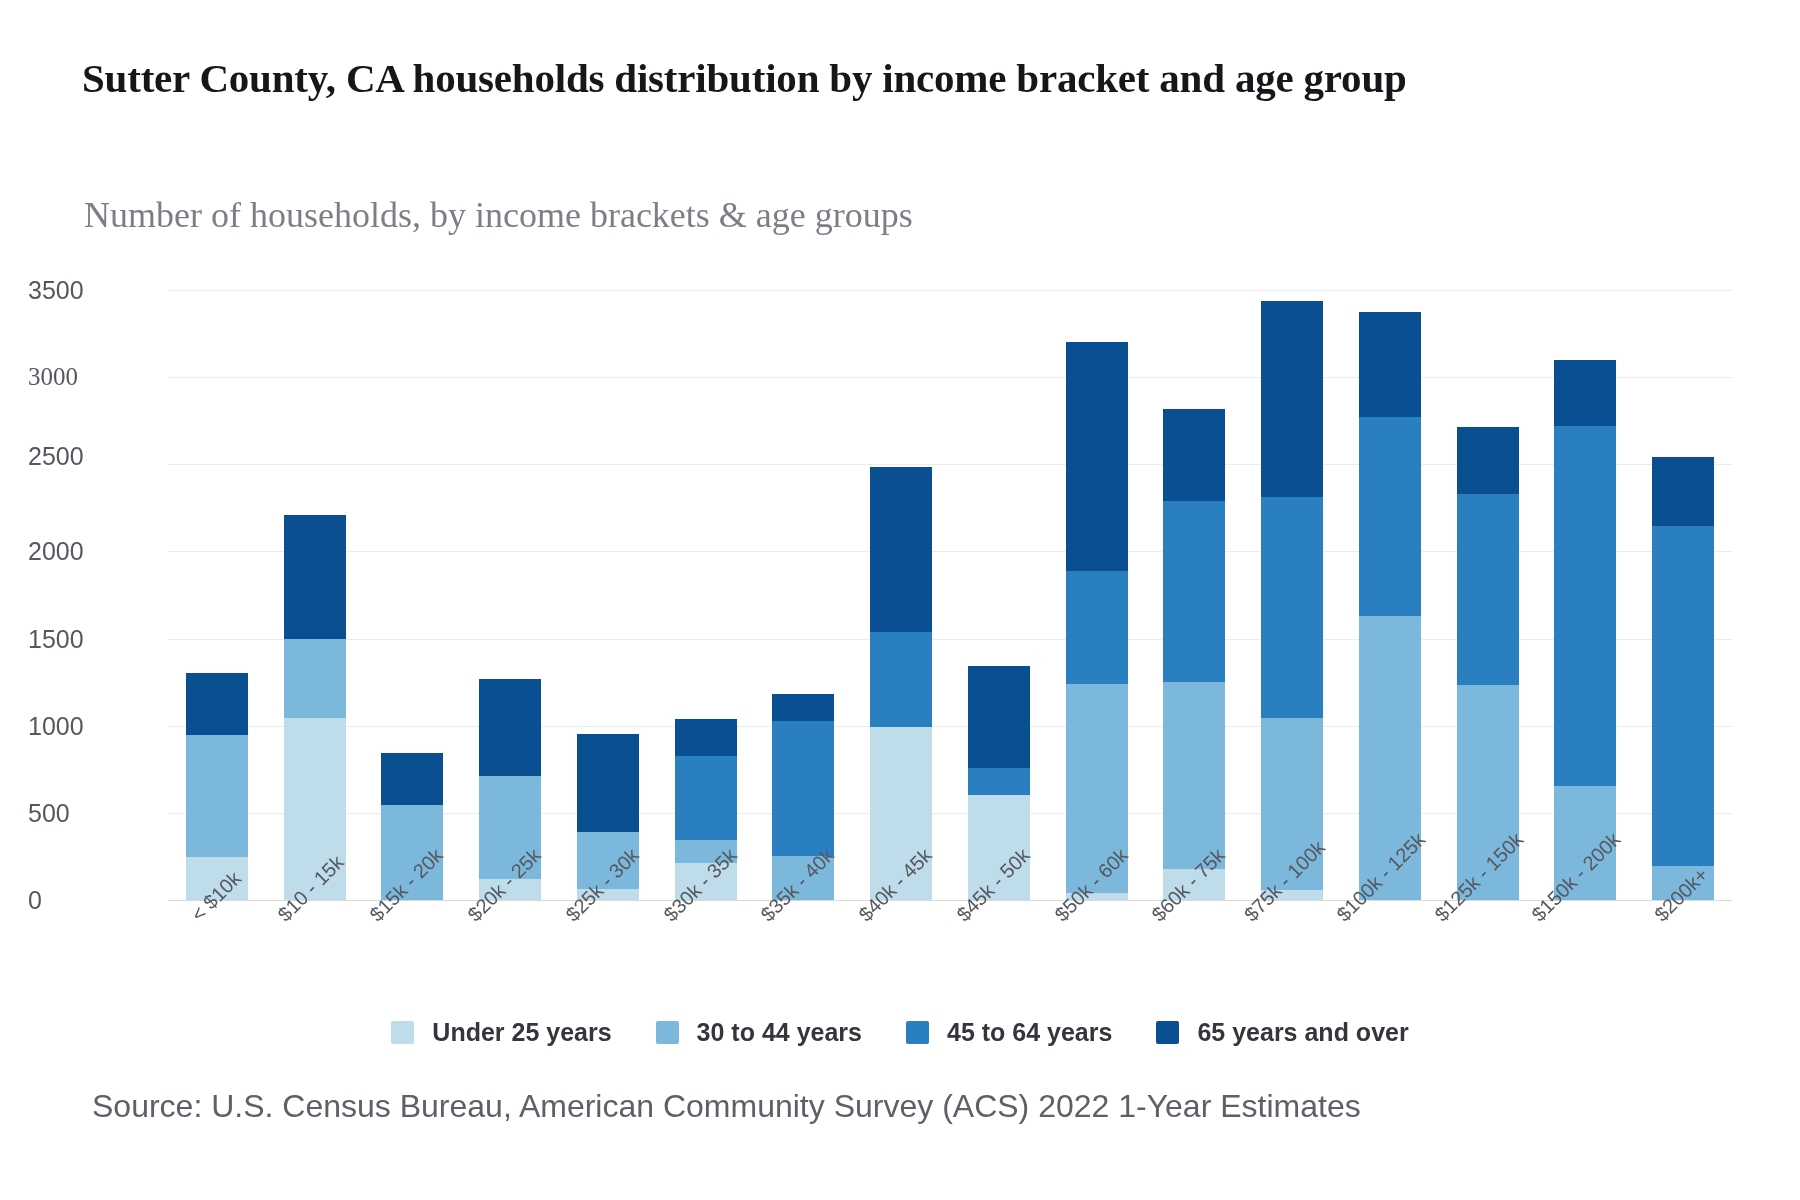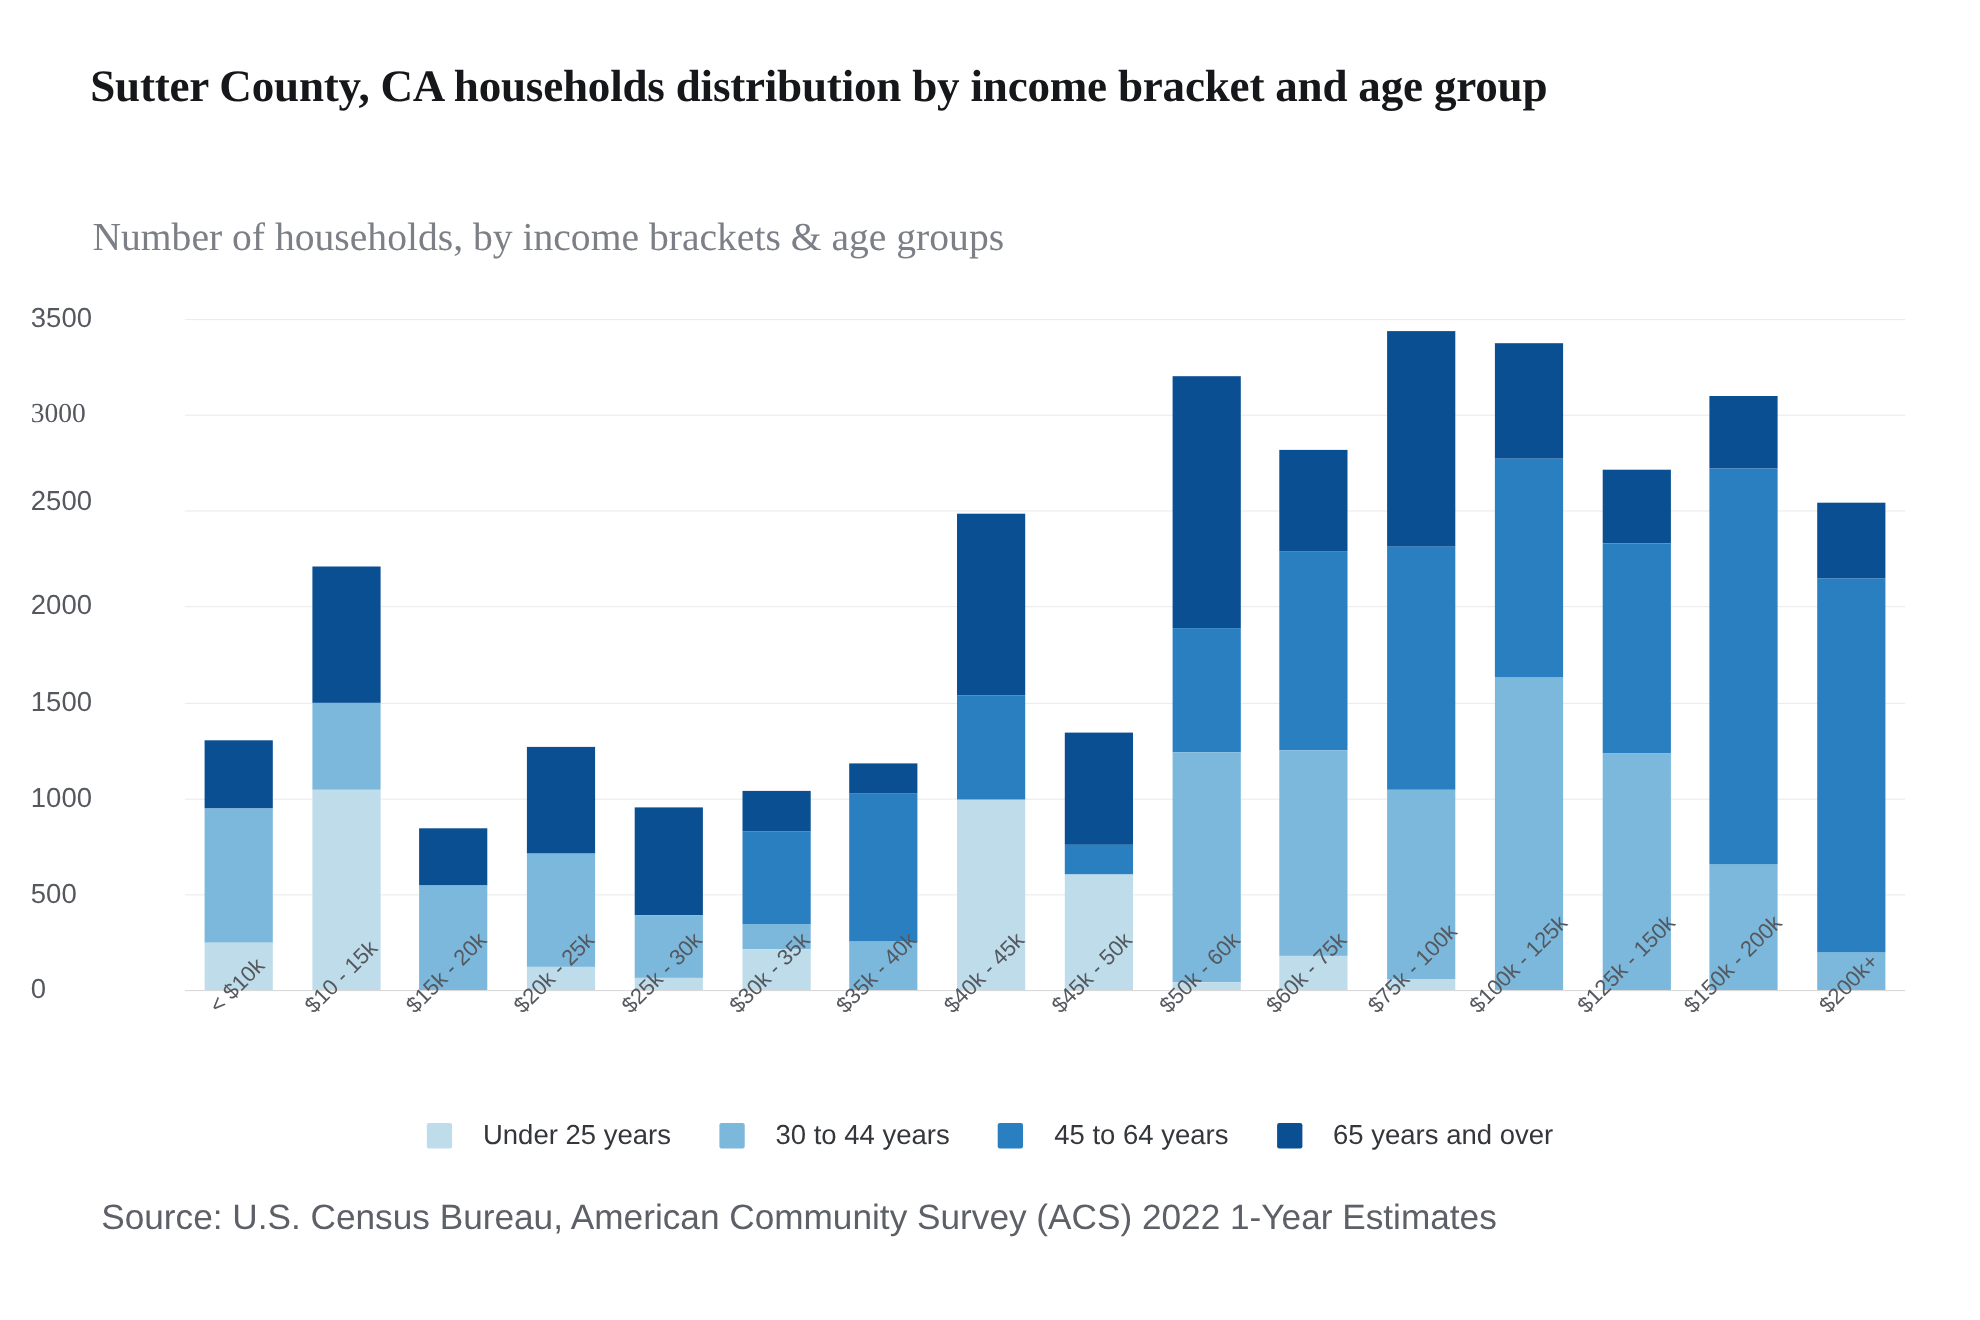--- a/index.html
+++ b/index.html
@@ -130,21 +130,22 @@
     top: 1018px;
     width: 1800px;
     display: flex;
     justify-content: center;
     align-items: center;
     gap: 44px;
   }
   .legend-item {
     display: flex;
     align-items: center;
-    gap: 28px;
+    gap: 18px;
+    font-weight: bold;
   }
   .swatch {
     width: 23px;
     height: 23px;
     border-radius: 2px;
   }
   .legend-label {
     font-size: 25px;
     color: #33363b;
   }

